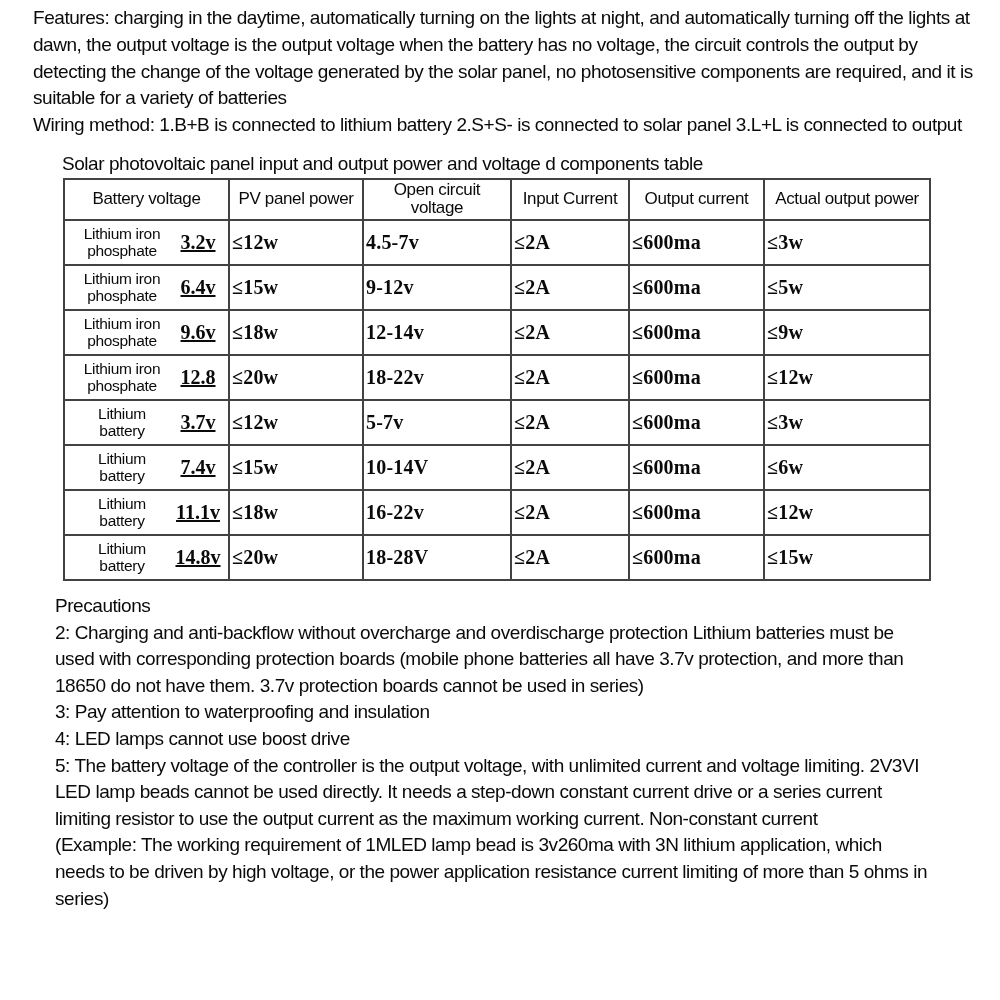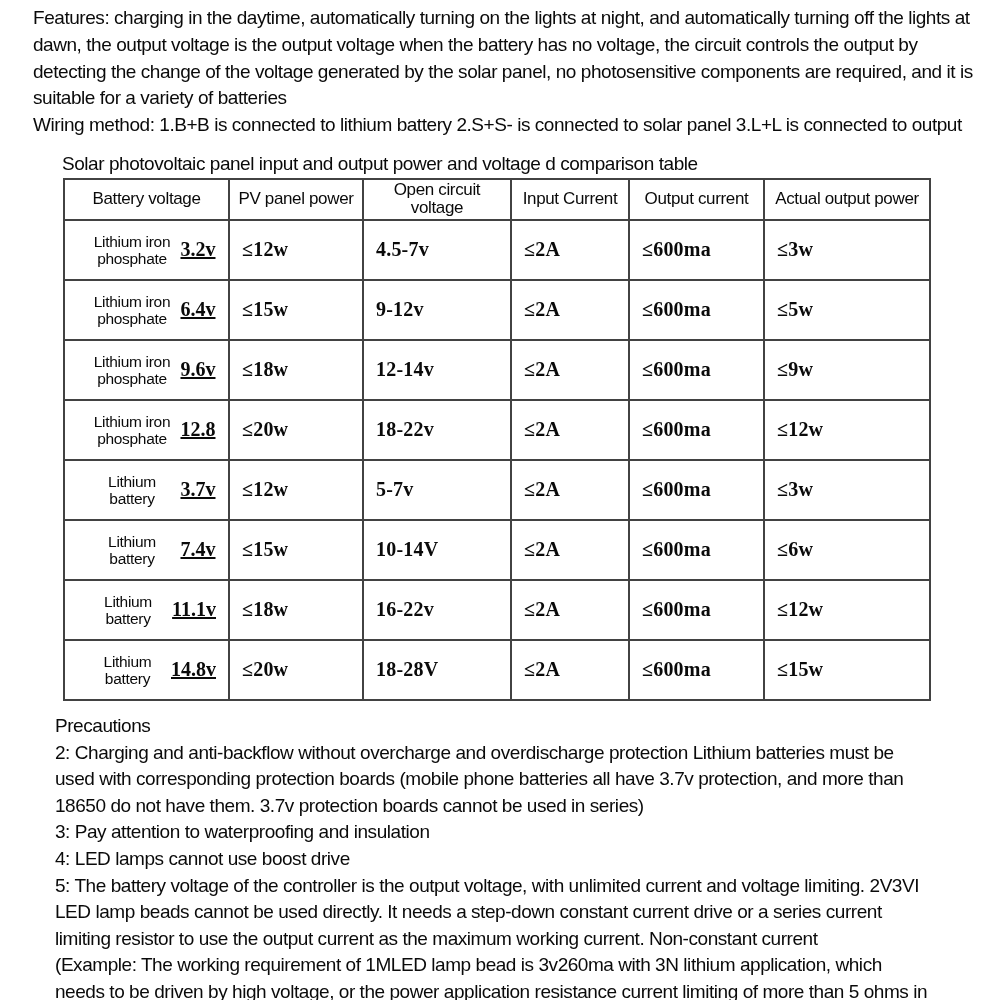--- a/index.html
+++ b/index.html
@@ -37,21 +37,21 @@
   }
   table.spec col.c1 { width: 165px; }
   table.spec col.c2 { width: 134px; }
   table.spec col.c3 { width: 148px; }
   table.spec col.c4 { width: 118px; }
   table.spec col.c5 { width: 135px; }
   table.spec col.c6 { width: 166px; }
 
   table.spec th, table.spec td {
     border: 2px solid #424242;
-    padding: 12px;
+    padding: 2px;
   }
   table.spec th {
     height: 38px;
     font-size: 17px;
     font-weight: normal;
     text-align: center;
     line-height: 18.5px;
     letter-spacing: -0.35px;
     padding: 1px 2px;
   }
@@ -97,21 +97,21 @@
 </head>
 <body>
 
 <div class="page">
 
   <div class="intro">
     <p>Features: charging in the daytime, automatically turning on the lights at night, and automatically turning off the lights at dawn, the output voltage is the output voltage when the battery has no voltage, the circuit controls the output by detecting the change of the voltage generated by the solar panel, no photosensitive components are required, and it is suitable for a variety of batteries</p>
     <p>Wiring method: 1.B+B is connected to lithium battery 2.S+S- is connected to solar panel 3.L+L is connected to output</p>
   </div>
 
-  <div class="table-title">Solar photovoltaic panel input and output power and voltage d comparison table</div>
+  <div class="table-title">Solar photovoltaic panel input and output power and voltage d components table</div>
 
   <table class="spec">
     <colgroup>
       <col class="c1">
         <col class="c2">
         <col class="c3">
         <col class="c4">
         <col class="c5">
         <col class="c6">
     </colgroup>

